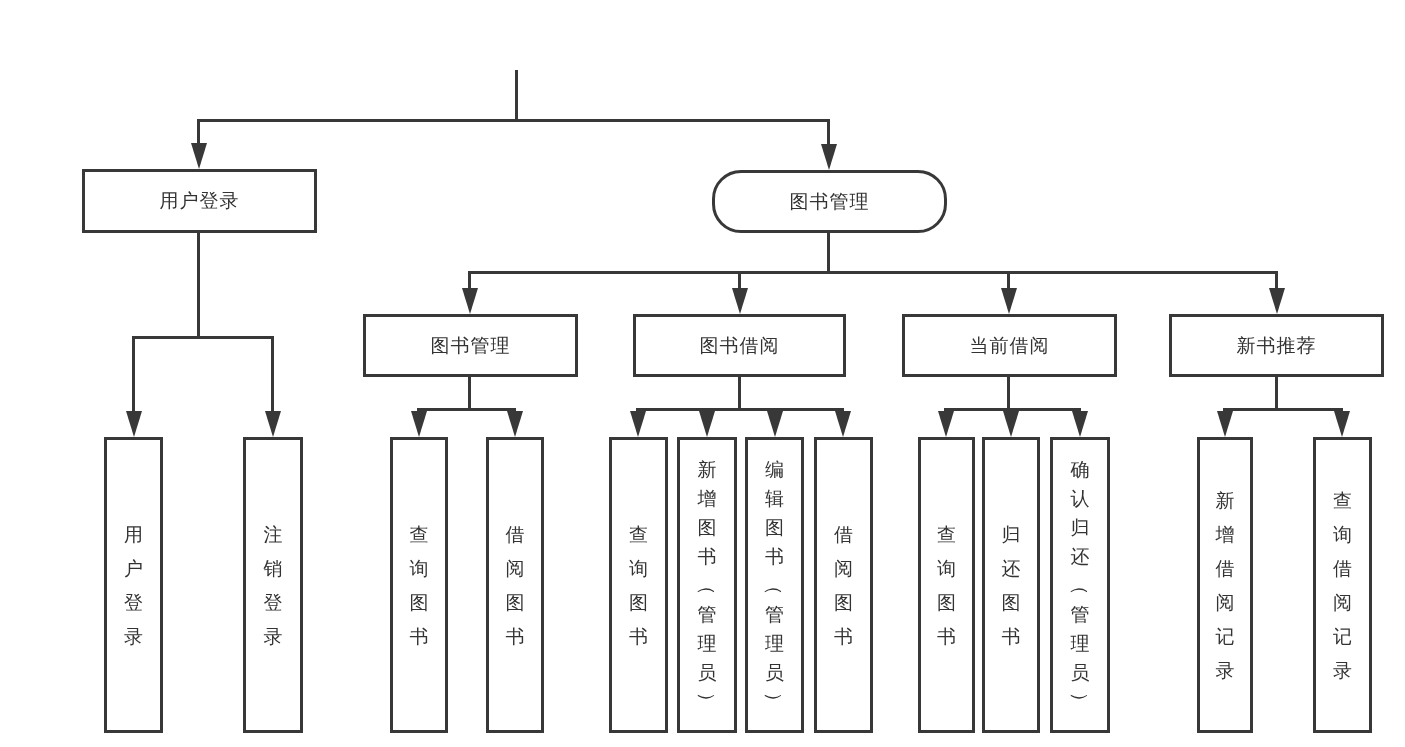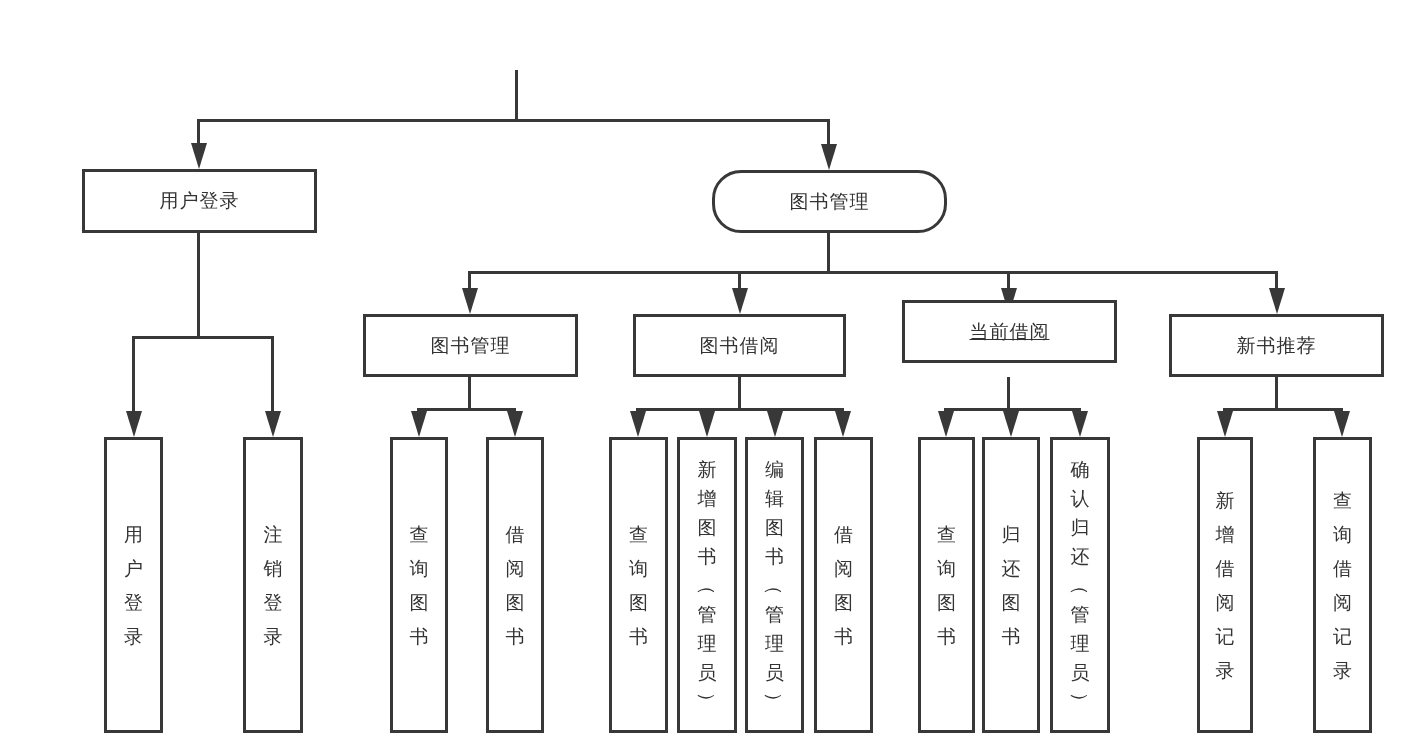--- a/index.html
+++ b/index.html
@@ -85,21 +85,21 @@
   <div class="arrow" style="left:462px; top:288px;"></div>
   <div class="vline" style="left:738px; top:271px; height:21px;"></div>
   <div class="arrow" style="left:732px; top:288px;"></div>
   <div class="vline" style="left:1007px; top:271px; height:21px;"></div>
   <div class="arrow" style="left:1001px; top:288px;"></div>
   <div class="vline" style="left:1275px; top:271px; height:21px;"></div>
   <div class="arrow" style="left:1269px; top:288px;"></div>
 
   <div class="box" style="left:363px; top:314px; width:215px; height:63px;">图书管理</div>
   <div class="box" style="left:633px; top:314px; width:213px; height:63px;">图书借阅</div>
-  <div class="box" style="left:902px; top:300px; width:215px; height:63px;text-decoration:underline;">当前借阅</div>
+  <div class="box" style="left:902px; top:314px; width:215px; height:63px;">当前借阅</div>
   <div class="box" style="left:1169px; top:314px; width:215px; height:63px;">新书推荐</div>
 
   <div class="vline" style="left:468px; top:377px; height:33px;"></div>
   <div class="hline" style="left:417px; top:408px; width:99px;"></div>
   <div class="vline" style="left:417px; top:408px; height:8px;"></div>
   <div class="arrow" style="left:411px; top:411px;"></div>
   <div class="vline" style="left:513px; top:408px; height:8px;"></div>
   <div class="arrow" style="left:507px; top:411px;"></div>
 
   <div class="vline" style="left:738px; top:377px; height:33px;"></div>

